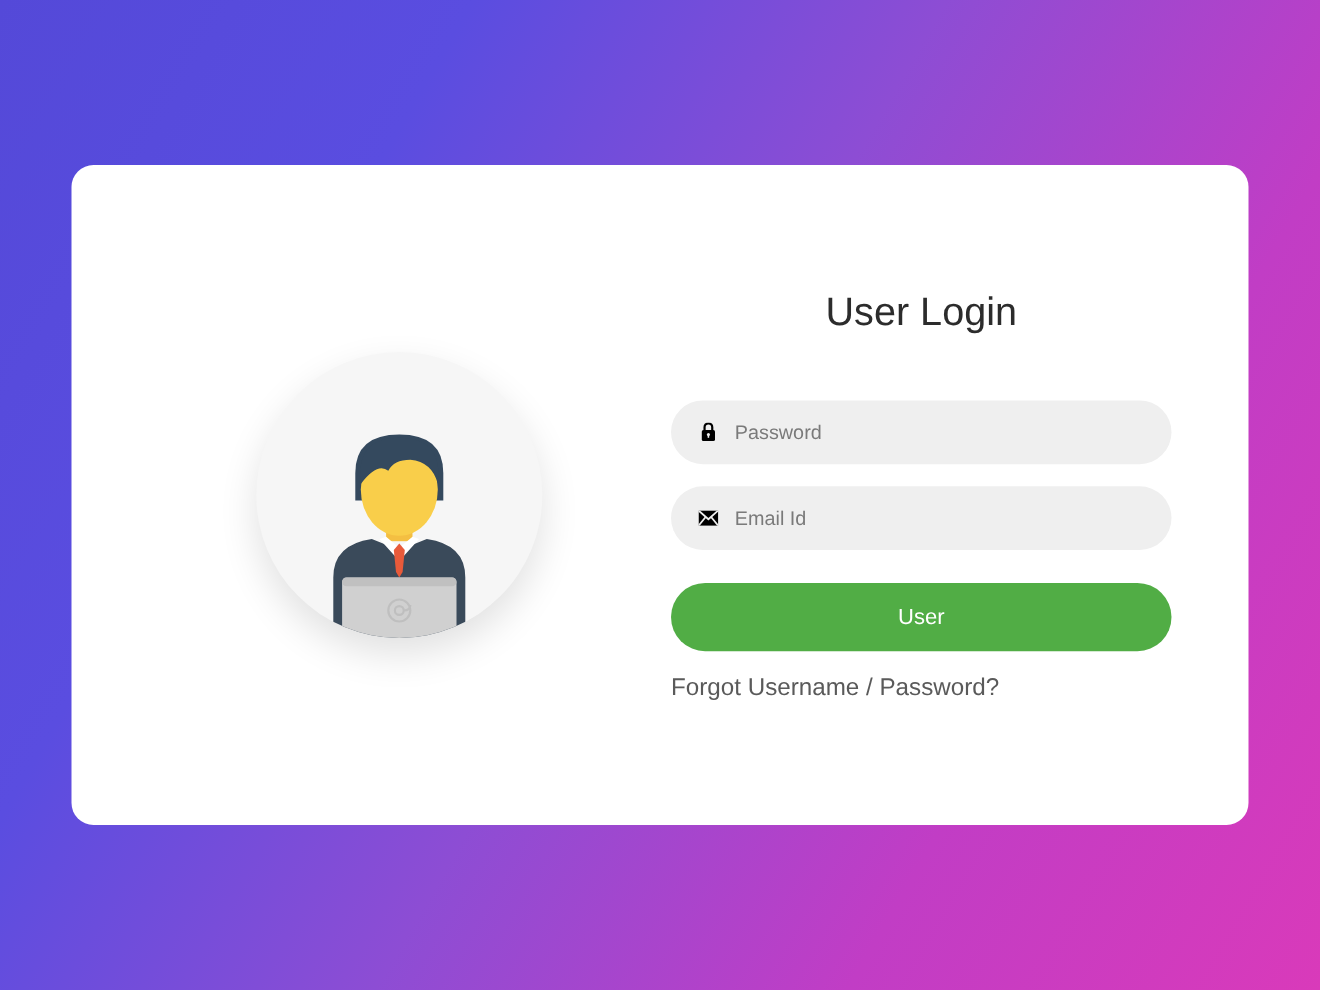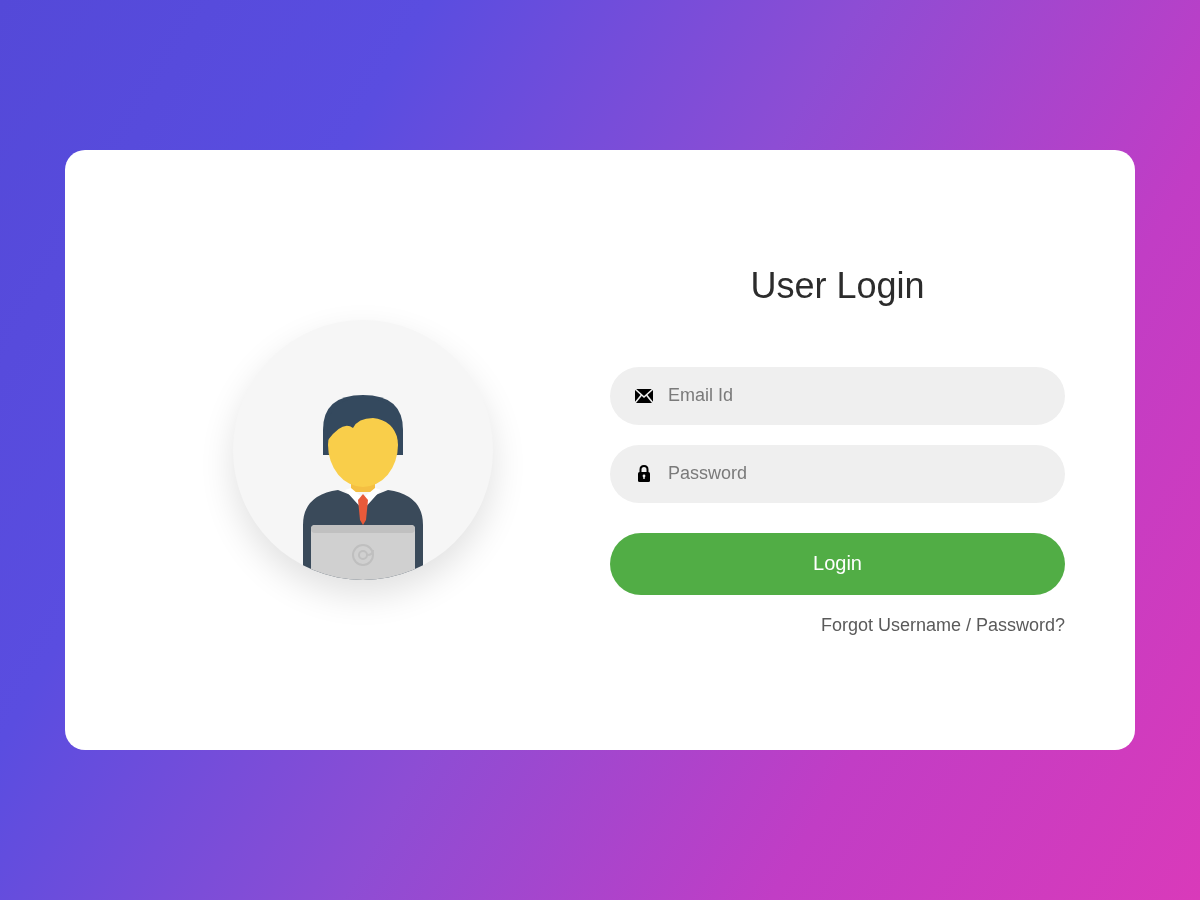--- a/index.html
+++ b/index.html
@@ -91,23 +91,23 @@
       color: #ffffff;
       border: none;
       border-radius: 999px;
       height: 62px;
       font-size: 20px;
       cursor: pointer;
       margin-top: 10px;
       margin-bottom: 20px;
     }
     .forgot {
-      text-align: right;
+      text-align: left;
       color: #5a5a5a;
-      font-size: 18px;
+      font-size: 22px;
       cursor: pointer;
     }
   </style>
 </head>
 <body>
 
 <div class="card">
   <div class="left">
     <div class="avatar-wrap">
       <svg width="200" height="200" viewBox="0 0 200 200">
@@ -133,38 +133,38 @@
         <circle cx="100" cy="175" r="4" fill="none" stroke="#bfbfbf" stroke-width="2"></circle>
         <path d="M 104 175 Q 110 175 110 170" fill="none" stroke="#bfbfbf" stroke-width="2"></path>
       </svg>
     </div>
   </div>
   <div class="right">
     <h1 class="title">User Login</h1>
 
     <div class="input-row">
       <span class="icon">
-        <svg width="18" height="14" viewBox="0 0 18 14">
-          <rect x="0" y="0" width="18" height="14" fill="#000"></rect>
-          <path d="M 0 0 L 9 8 L 18 0" stroke="#efefef" stroke-width="1.6" fill="none"></path>
-          <path d="M 0 14 L 6.5 6 M 18 14 L 11.5 6" stroke="#efefef" stroke-width="1.6" fill="none"></path>
-        </svg>
-      </span>
-      <input type="text" placeholder="Email Id" style="">
-    </div>
-
-    <div class="input-row">
-      <span class="icon">
         <svg width="14" height="18" viewBox="0 0 14 18">
           <rect x="1" y="7" width="12" height="10" rx="1.5" fill="#000"></rect>
           <path d="M 3.5 7 L 3.5 4.5 Q 3.5 1 7 1 Q 10.5 1 10.5 4.5 L 10.5 7" fill="none" stroke="#000" stroke-width="2"></path>
           <circle cx="7" cy="11" r="1.4" fill="#efefef"></circle>
           <rect x="6.3" y="11" width="1.4" height="3" fill="#efefef"></rect>
         </svg>
       </span>
       <input type="password" placeholder="Password" style="">
     </div>
 
-    <button class="login-btn">Login</button>
+    <div class="input-row">
+      <span class="icon">
+        <svg width="18" height="14" viewBox="0 0 18 14">
+          <rect x="0" y="0" width="18" height="14" fill="#000"></rect>
+          <path d="M 0 0 L 9 8 L 18 0" stroke="#efefef" stroke-width="1.6" fill="none"></path>
+          <path d="M 0 14 L 6.5 6 M 18 14 L 11.5 6" stroke="#efefef" stroke-width="1.6" fill="none"></path>
+        </svg>
+      </span>
+      <input type="text" placeholder="Email Id" style="">
+    </div>
+
+    <button class="login-btn">User</button>
 
     <div class="forgot">Forgot Username / Password?</div>
   </div>
 </div>
 
 </body></html>

